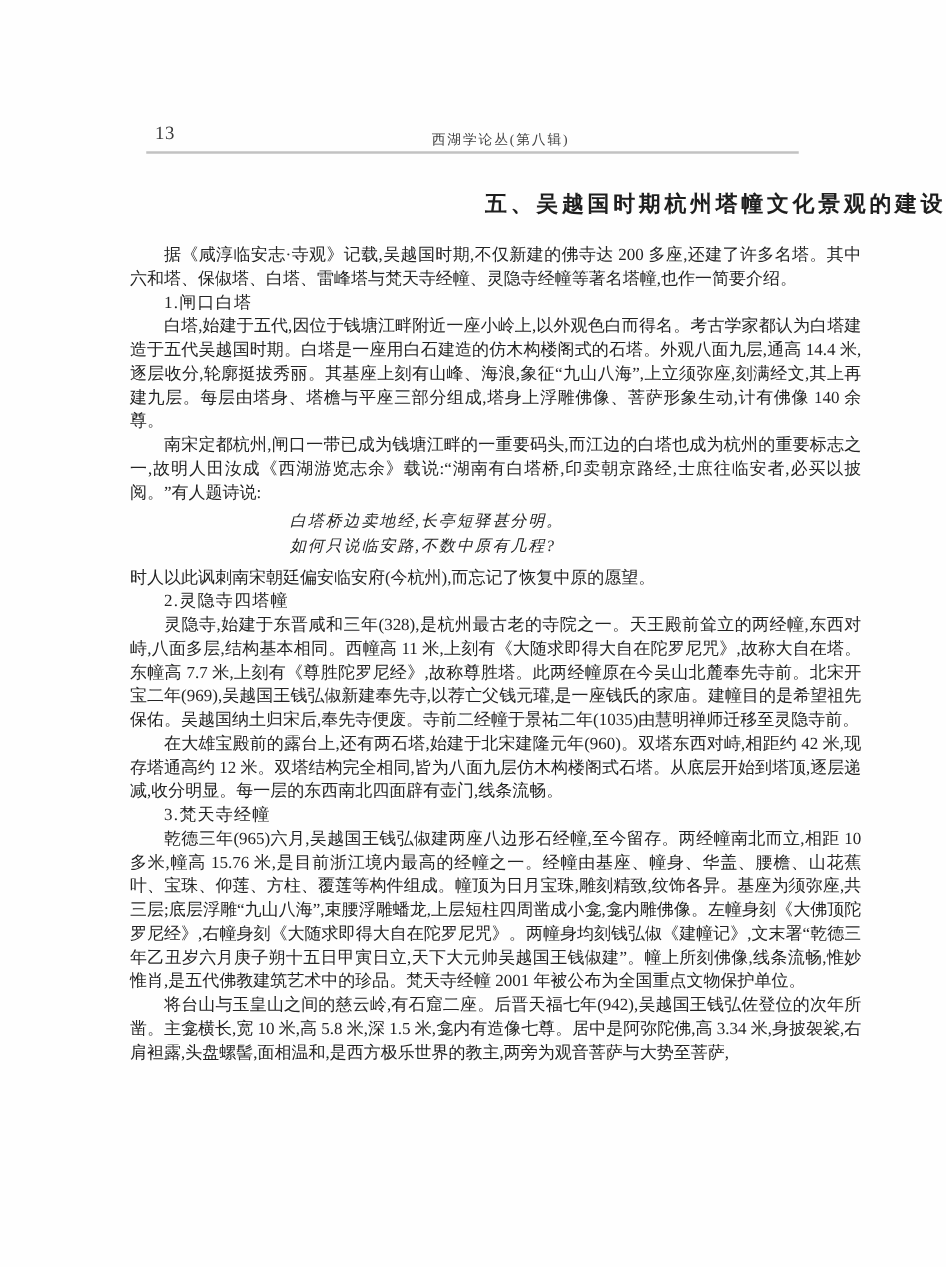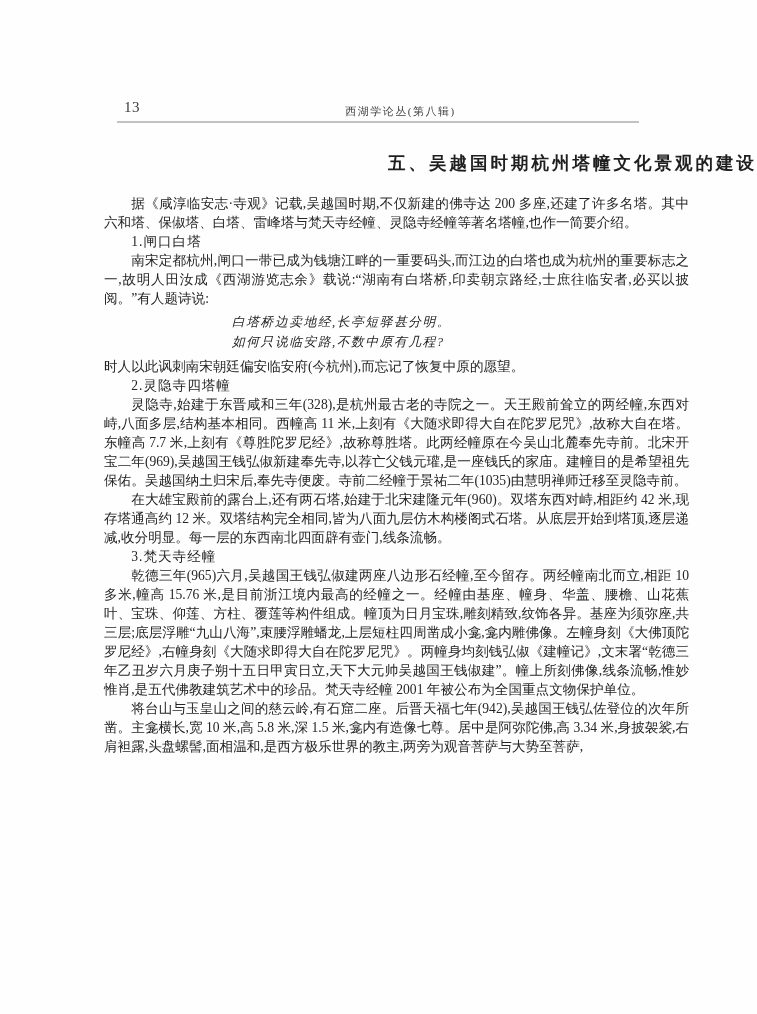--- a/index.html
+++ b/index.html
@@ -105,20 +105,21 @@
     <span class="running">西湖学论丛(第八辑)</span>
     <div class="rule"></div>
   </div>
 
   <h1 class="title">五、吴越国时期杭州塔幢文化景观的建设</h1>
 
   <main class="body">
     <p class="para">据《咸淳临安志·寺观》记载,吴越国时期,不仅新建的佛寺达 200 多座,还建了许多名塔。其中六和塔、保俶塔、白塔、雷峰塔与梵天寺经幢、灵隐寺经幢等著名塔幢,也作一简要介绍。</p>
 
     <p class="subhead">1.闸口白塔</p>
+    <p class="para">白塔,始建于五代,因位于钱塘江畔附近一座小岭上,以外观色白而得名。考古学家都认为白塔建造于五代吴越国时期。白塔是一座用白石建造的仿木构楼阁式的石塔。外观八面九层,通高 14.4 米,逐层收分,轮廓挺拔秀丽。其基座上刻有山峰、海浪,象征“九山八海”,上立须弥座,刻满经文,其上再建九层。每层由塔身、塔檐与平座三部分组成,塔身上浮雕佛像、菩萨形象生动,计有佛像 140 余尊。</p>
     <p class="para">南宋定都杭州,闸口一带已成为钱塘江畔的一重要码头,而江边的白塔也成为杭州的重要标志之一,故明人田汝成《西湖游览志余》载说:“湖南有白塔桥,印卖朝京路经,士庶往临安者,必买以披阅。”有人题诗说:</p>
 
     <div class="poem">
       <p>白塔桥边卖地经,长亭短驿甚分明。</p>
       <p>如何只说临安路,不数中原有几程?</p>
     </div>
 
     <p class="para noindent">时人以此讽刺南宋朝廷偏安临安府(今杭州),而忘记了恢复中原的愿望。</p>
 
     <p class="subhead">2.灵隐寺四塔幢</p>

